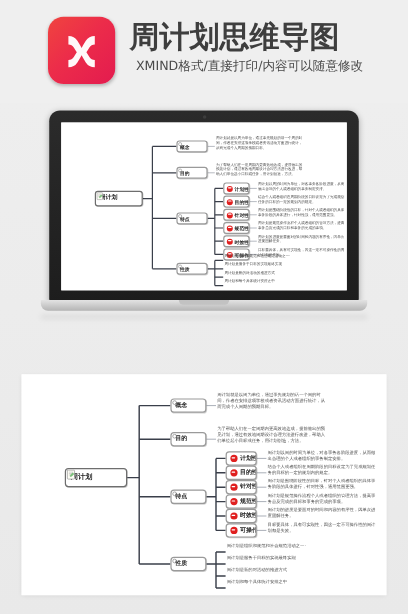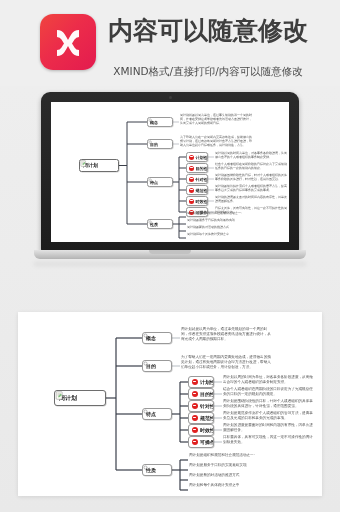--- a/index.html
+++ b/index.html
@@ -19,21 +19,21 @@
     background: linear-gradient(135deg,#f0443f 0%,#ec2c4a 45%,#e31b4f 100%);
     box-shadow: 0 1px 3px rgba(0,0,0,.25);
   }
   .logo svg { position: absolute; left: 7px; top: 7px; }
   .title-wrap { position: absolute; left: 108px; top: 16px; width: 210px; }
   .title {
     font-size: 25px; line-height: 30px; font-weight: bold;
     color: #3e3e3e; letter-spacing: 0px; white-space: nowrap;
   }
   .subtitle {
-    margin-top: 19px; font-size: 10.5px; line-height: 13px;
+    margin-top: 3px; font-size: 10.5px; line-height: 13px;
     color: #4a4a4a; white-space: nowrap; text-align: center; width: 200px;
   }
 
   
   .laptop { position: absolute; left: 34px; top: 92px; width: 272px; height: 180px; }
   .lid {
     position: absolute; left: 7px; top: 0; width: 258px; height: 160px;
     background: linear-gradient(180deg,#2b2b2b 0%,#1d1d1d 100%);
     border-radius: 9px 9px 3px 3px;
     box-shadow: 0 2px 5px rgba(0,0,0,.3);
@@ -98,21 +98,21 @@
 
 <div class="page">
 
   <div class="header">
     <div class="logo">
       <svg width="42" height="42" viewBox="0 0 42 42">
         <path d="M10 9 q5 0 7.5 4 Q20 17 21 19 Q22 17 24.5 13 Q27 9 32 9 L32 16 q-3 0-4.5 2.5 Q26 21 25 22.5 q1 1.5 2.5 4 Q29 29 32 29 L32 35 q-5 0-7.5-4 Q22 27 21 25 q-1 2-3.5 6 Q15 35 10 35 L10 29 q3 0 4.5-2.5 Q16 24 17 22.5 q-1-1.5-2.5-4 Q13 16 10 16 Z" fill="#ffffff" opacity="0.97"></path>
       </svg>
     </div>
     <div class="title-wrap">
-      <div class="title">内容可以随意修改</div>
+      <div class="title">周计划思维导图</div>
       <div class="subtitle">XMIND格式/直接打印/内容可以随意修改</div>
     </div>
   </div>
 
   <div class="laptop">
     <div class="lid">
       <div class="cam"></div>
       <div class="screen">
         <div class="map s-lap" id="map-lap">
             <svg width="238" height="140">

